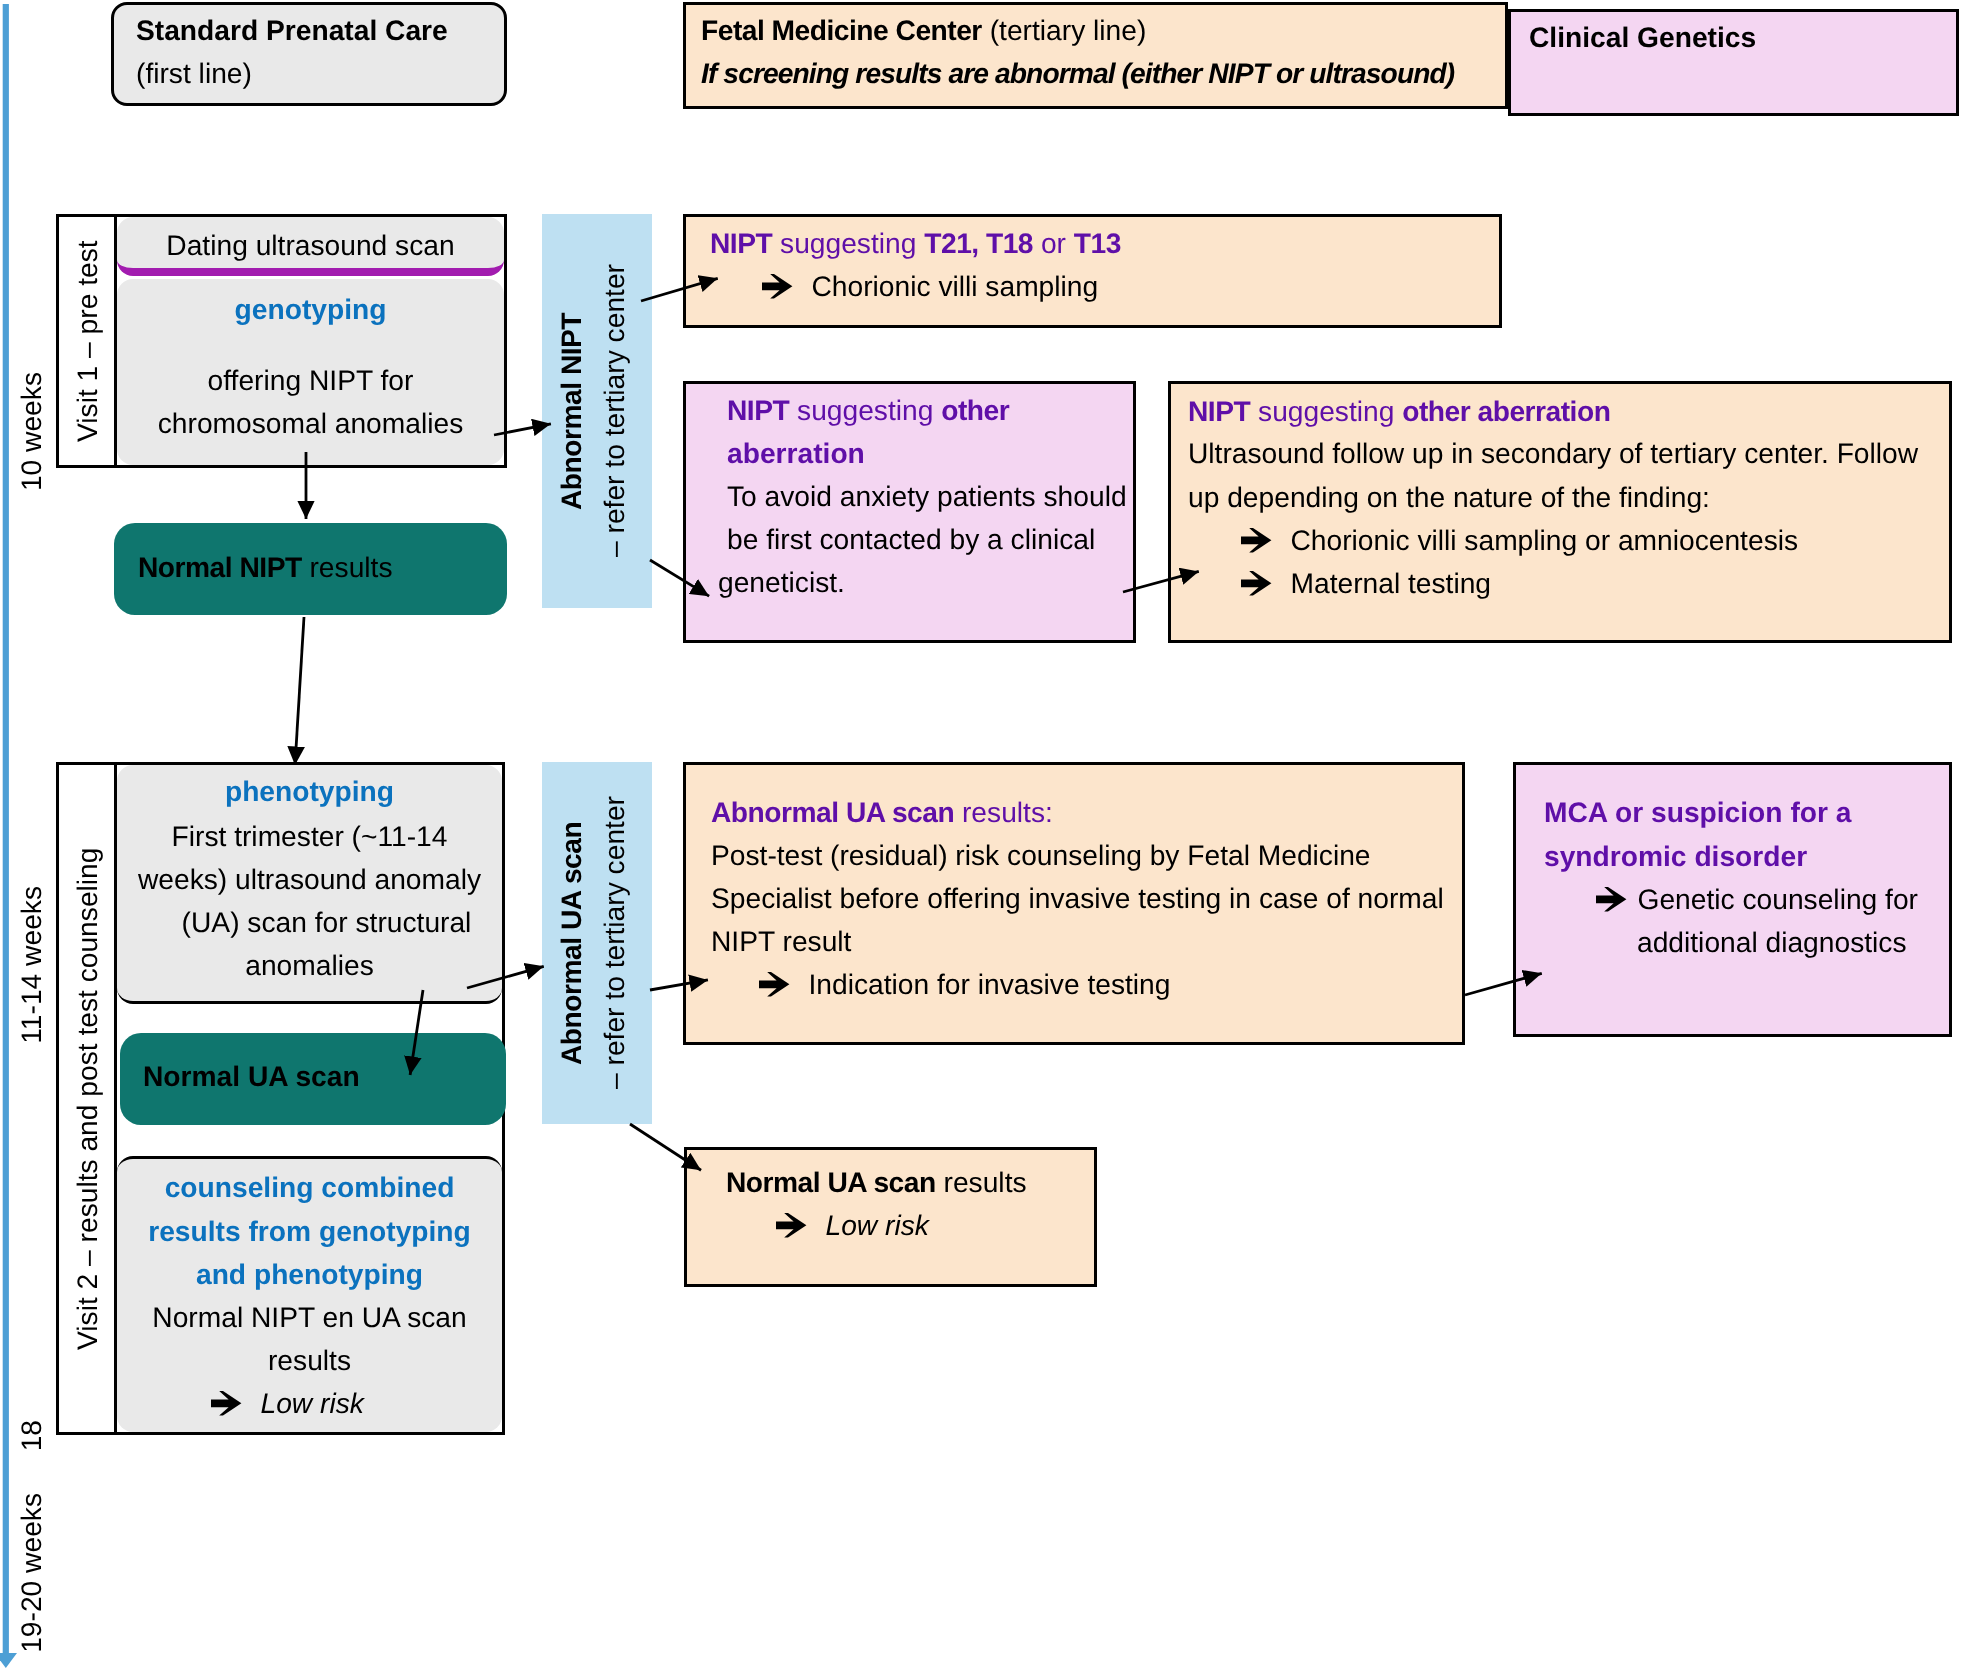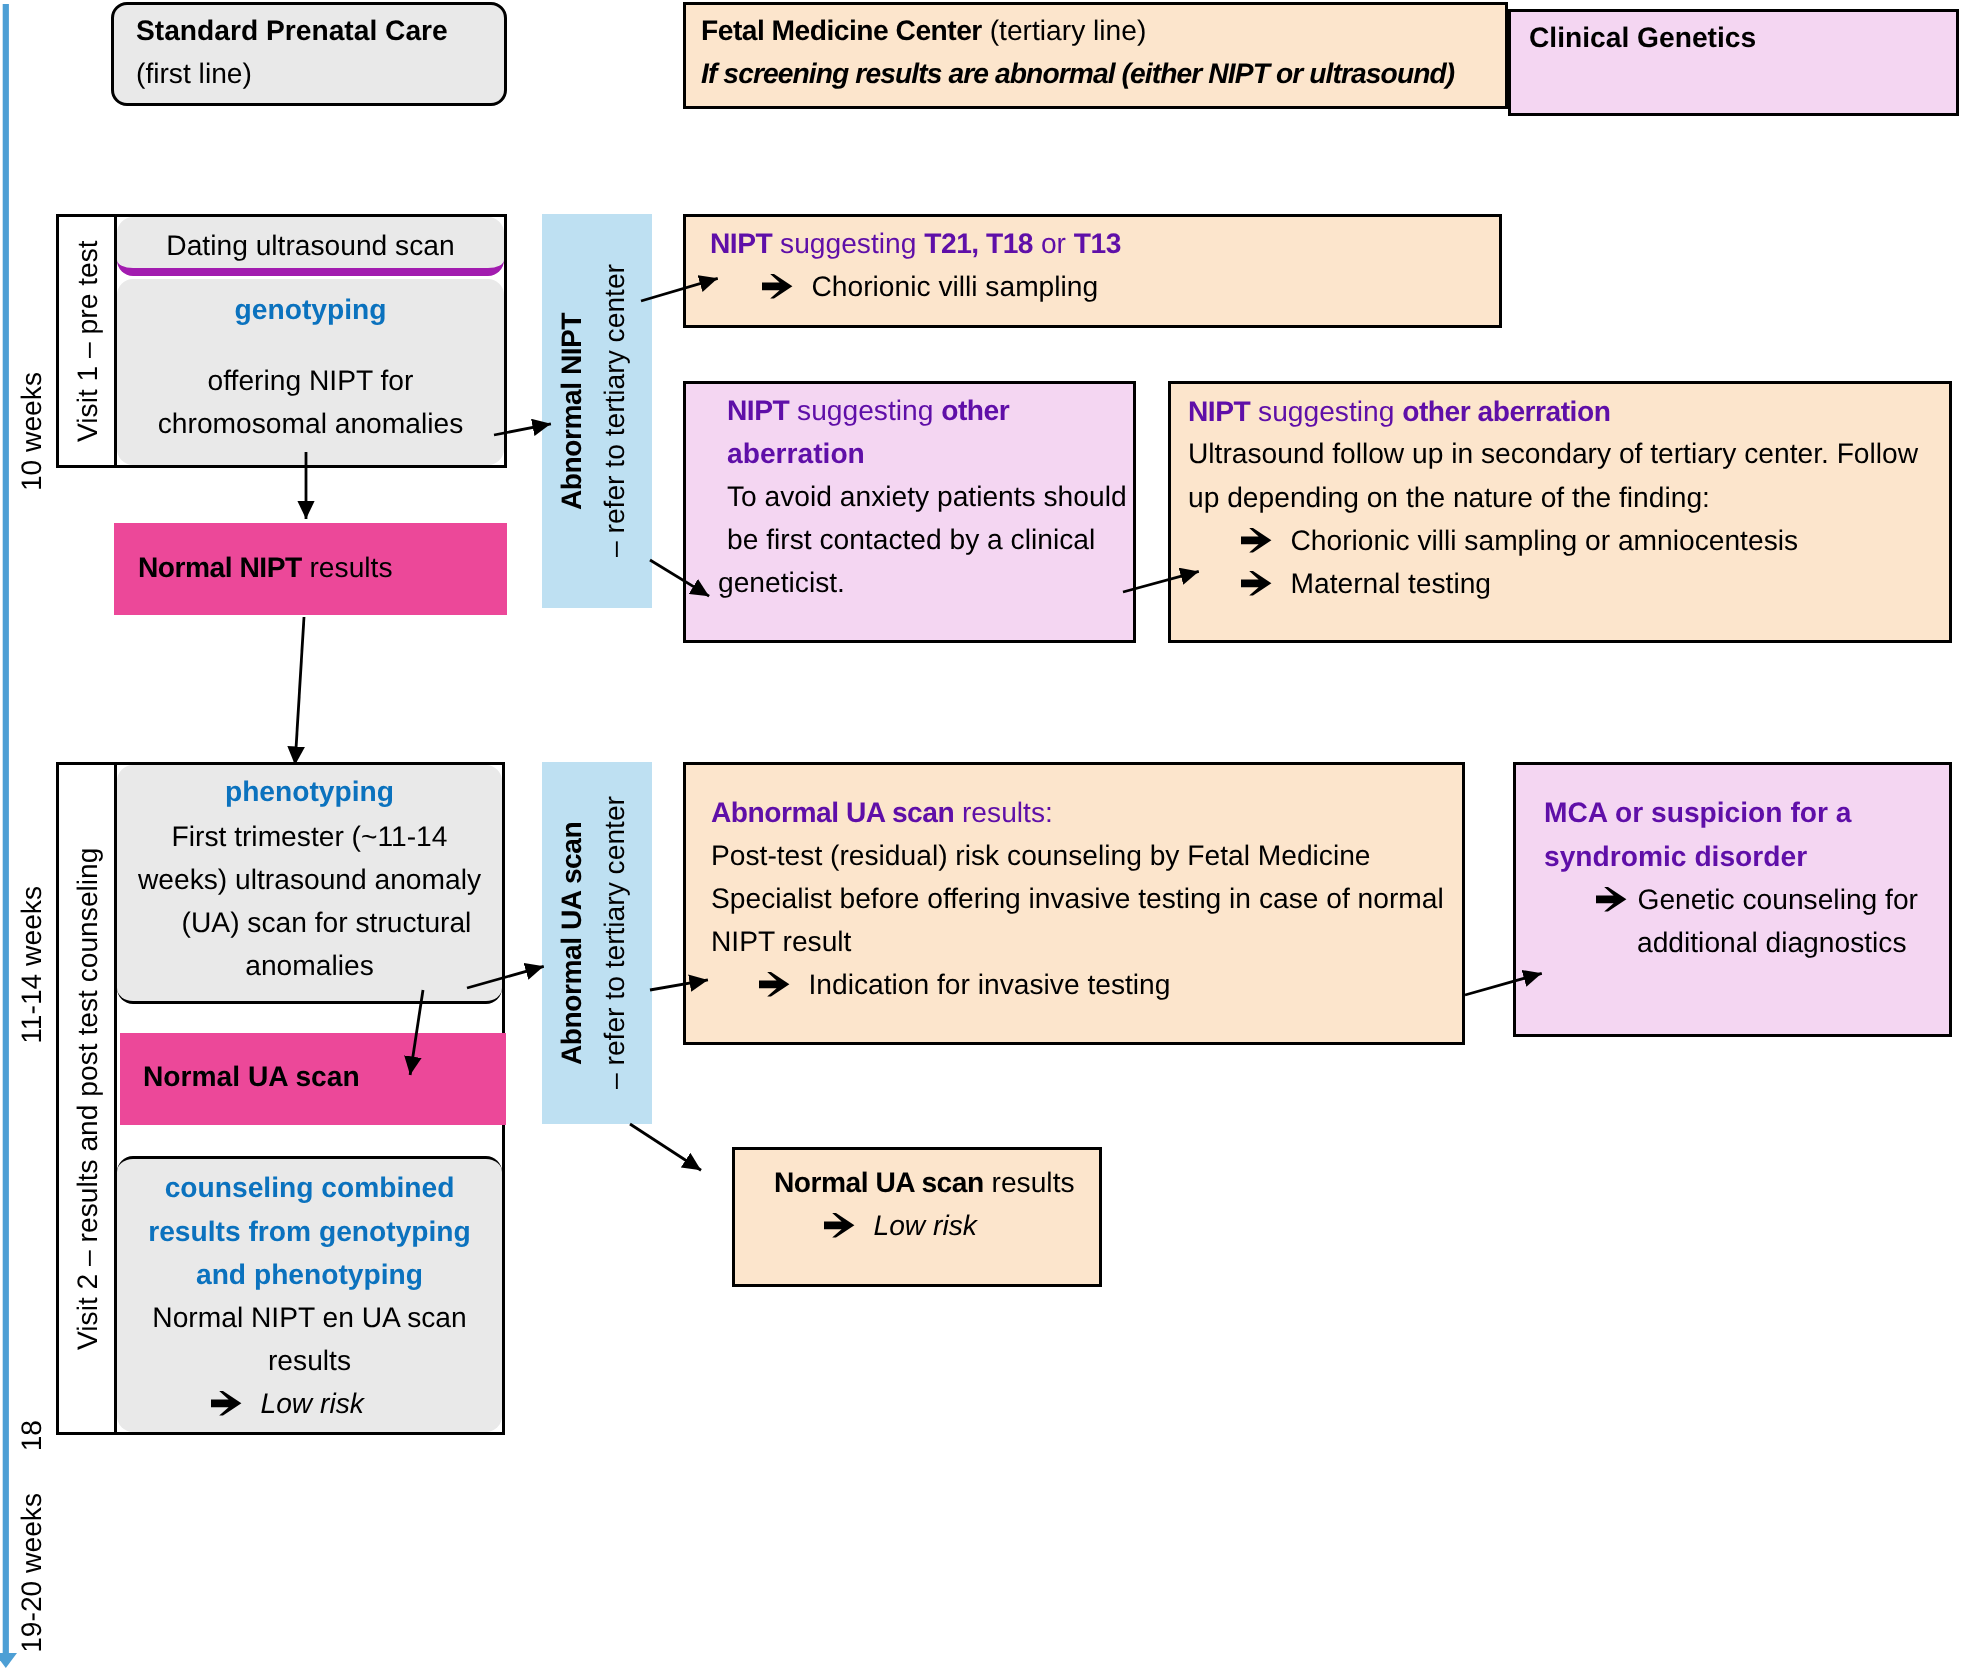--- a/index.html
+++ b/index.html
@@ -6,21 +6,21 @@
   html,body{margin:0;padding:0;background:#ffffff;}
   body{width:1961px;height:1670px;position:relative;overflow:hidden;
        font-family:"Liberation Sans",sans-serif;color:#000;
        -webkit-font-smoothing:antialiased;text-rendering:geometricPrecision;}
   .stage{position:absolute;left:0;top:0;width:1961px;height:1670px;}
   .box{position:absolute;box-sizing:border-box;}
   .bd{border:3px solid #000;}
   .gray{background:#e9e9e9;border-radius:16px;}
   .orange{background:#fce5cc;}
   .pink{background:#f4d6f2;}
-  .yellow{background:#ec4899;}
+  .yellow{background:#0f766e;border-radius:21px;}
   .blue{background:#bee0f2;}
   .white{background:#ffffff;}
   .ctr{display:flex;align-items:center;justify-content:center;text-align:center;}
   .vert{writing-mode:vertical-rl;transform:rotate(180deg);}
   svg.lines{position:absolute;left:0;top:0;width:1961px;height:1670px;overflow:visible;pointer-events:none;}
   .t{position:absolute;}
   b{font-weight:bold;}
   .ba{display:inline-block;width:49.5px;height:0;position:relative;vertical-align:baseline;}
   .ba svg{position:absolute;left:0;top:-23px;}
   b{letter-spacing:-0.5px;}
@@ -152,21 +152,21 @@
 
   <div class="box bd pink" style="left:1513px;top:762px;width:439px;height:275px;">
     <div class="t" style="left:28px;top:31px;font-size:28.2px;font-weight:bold;color:#5f0fa8;white-space:nowrap;">MCA or suspicion for a</div>
     <div class="t" style="left:28px;top:75px;font-size:28.2px;font-weight:bold;color:#5f0fa8;white-space:nowrap;">syndromic disorder</div>
     <div class="t" style="left:80px;top:118px;font-size:28.2px;white-space:nowrap;"><span class="ba" style="width:41.5px;"><svg width="31" height="26" viewBox="0 0 31 26">
             <path d="M0,9.6 L17.6,9.6 L8.2,1.0 L12.0,1.0 L30.4,13.2 L12.0,25.4 L8.2,25.4 L17.6,17.2 L0,17.2 Z" fill="#000"></path>
           </svg></span><span>Genetic counseling for</span></div>
     <div class="t" style="left:121px;top:161px;font-size:28.2px;white-space:nowrap;">additional diagnostics</div>
   </div>
 
-  <div class="box bd orange" style="left:684px;top:1147px;width:370px;height:140px;margin-left:48px;">
+  <div class="box bd orange" style="left:684px;top:1147px;width:413px;height:140px;">
     <div class="t" style="left:39px;top:16px;font-size:28.2px;white-space:nowrap;"><b>Normal UA scan</b><span> results</span></div>
     <div class="t" style="left:89px;top:59px;font-size:28.2px;white-space:nowrap;"><span class="ba"><svg width="31" height="26" viewBox="0 0 31 26">
             <path d="M0,9.6 L17.6,9.6 L8.2,1.0 L12.0,1.0 L30.4,13.2 L12.0,25.4 L8.2,25.4 L17.6,17.2 L0,17.2 Z" fill="#000"></path>
           </svg></span><i>Low risk</i></div>
   </div>
 
   <svg class="lines" viewBox="0 0 1961 1670">
     <defs>
       <marker id="thin" markerWidth="7" markerHeight="6.3" refX="6.6" refY="3.15" orient="auto" markerUnits="strokeWidth">
         <path d="M0,0 L6.6,3.15 L0,6.3 z" fill="#000"></path>

